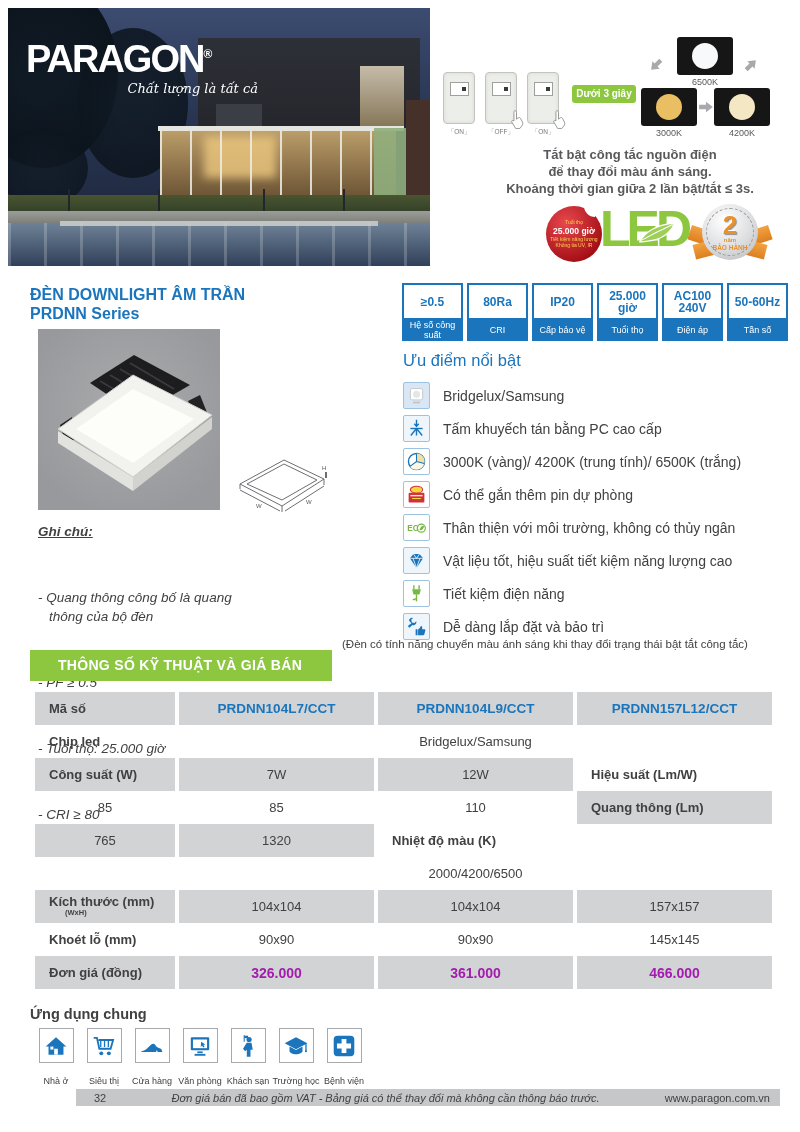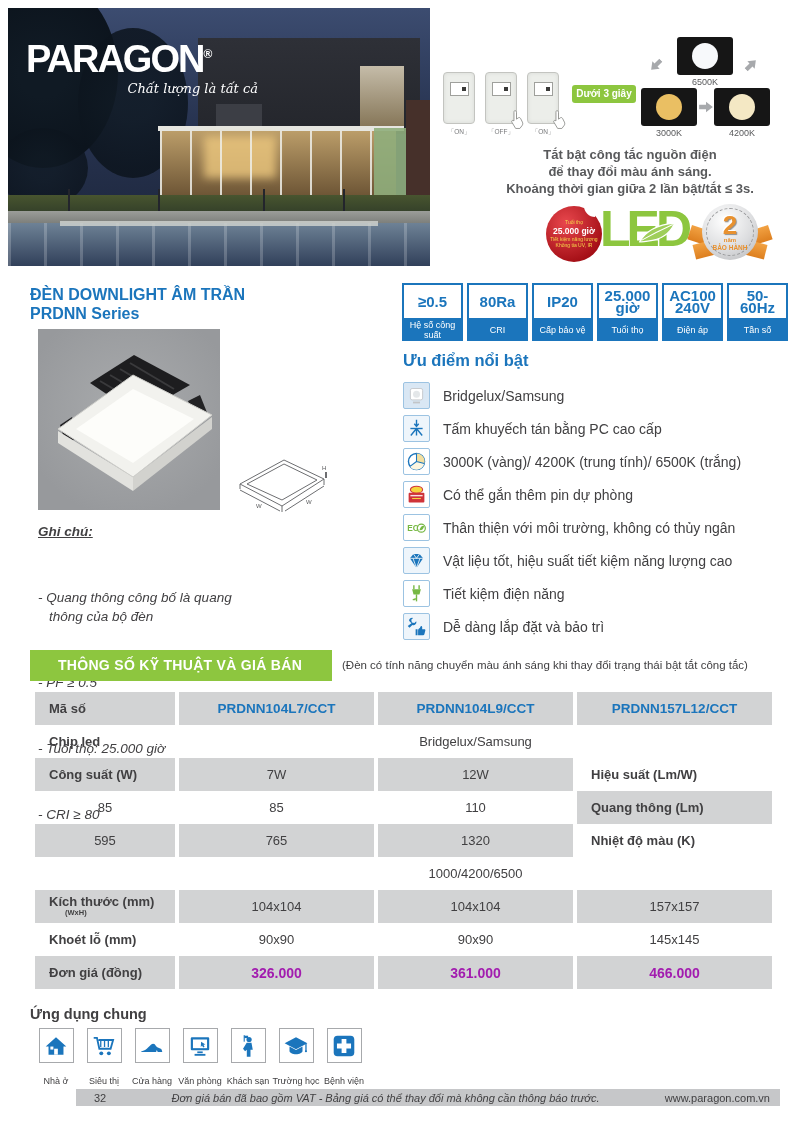--- a/index.html
+++ b/index.html
@@ -98,38 +98,38 @@
   .dim-draw{left:232px;top:452px;width:96px;height:62px;}
 
   .notes{left:38px;top:522px;width:205px;font-style:italic;color:#414042;font-size:13.5px;line-height:19px;}
   .notes-heading{font-weight:bold;text-decoration:underline;margin-bottom:1px;}
   .note-item{padding-left:11px;text-indent:-11px;margin-top:47px;}
 
   
   .spec-badges{left:402px;top:283px;display:flex;gap:4px;}
   .spec-badge{width:61px;}
   .spec-value{box-sizing:border-box;height:37px;border:2px solid #1b75bc;background:#fff;
-        color:#1b75bc;font-size:15px;font-weight:bold;display:flex;align-items:center;
+        color:#1b75bc;font-size:12px;font-weight:bold;display:flex;align-items:center;
         justify-content:center;text-align:center;line-height:12px;padding:1px;}
   .spec-label{box-sizing:border-box;height:21px;background:#1b75bc;color:#fff;font-size:9px;
         display:flex;align-items:center;justify-content:center;text-align:center;line-height:9.5px;padding:1px;}
 
   
-  .features-heading{left:403px;top:351px;font-size:16.5px;font-weight:bold;color:#1b75bc;}
+  .features-heading{left:403px;top:351px;font-size:16.5px;font-weight:normal;color:#1b75bc;}
   .features{left:403px;top:379px;}
   .feature{display:flex;align-items:center;height:33px;}
   .ficon{flex:0 0 auto;width:27px;height:27px;box-sizing:border-box;border:1px solid #9cc3e2;
         background:#eef5fb;border-radius:2px;display:flex;align-items:center;justify-content:center;}
   .ftext{margin-left:13px;font-size:14px;color:#414042;white-space:nowrap;}
 
   
   .banner{left:30px;top:650px;width:302px;height:31px;background:#8dc63f;color:#fff;
         font-size:14px;font-weight:bold;letter-spacing:.3px;line-height:31px;padding-left:28px;
         box-sizing:border-box;}
-  .banner-note{left:342px;top:650px;height:31px;line-height:31px;font-size:11.5px;color:#414042;white-space:nowrap;}
+  .banner-note{left:342px;top:629px;height:31px;line-height:31px;font-size:11.5px;color:#414042;white-space:nowrap;}
 
   .spec-table{left:35px;top:692px;display:grid;grid-template-columns:140px 195px 195px 195px;
         column-gap:4px;grid-auto-rows:33px;}
   .cell{display:flex;align-items:center;font-size:13px;color:#414042;}
   .cell.gray{background:#d2d3d4;}
   .rlabel{font-weight:bold;padding-left:14px;box-sizing:border-box;}
   .rlabel .sub{display:block;font-size:7.5px;font-weight:bold;line-height:7px;padding-left:16px;}
   .cval{justify-content:center;}
   .code{justify-content:center;font-weight:bold;color:#1b75bc;font-size:13.5px;}
   .span3{grid-column:2 / span 3;justify-content:center;}
@@ -443,26 +443,25 @@
     <div class="cell gray rlabel">Công suất (W)</div>
     <div class="cell gray cval">7W</div>
     <div class="cell gray cval">12W</div>
 
     <div class="cell rlabel">Hiệu suất (Lm/W)</div>
     <div class="cell cval">85</div>
     <div class="cell cval">85</div>
     <div class="cell cval">110</div>
 
     <div class="cell gray rlabel">Quang thông (Lm)</div>
-    <div class="cell gray cval">595</div>
     <div class="cell gray cval">765</div>
     <div class="cell gray cval">1320</div>
 
     <div class="cell rlabel">Nhiệt độ màu (K)</div>
-    <div class="cell span3 cval">1000/4200/6500</div>
+    <div class="cell span3 cval">2000/4200/6500</div>
 
     <div class="cell gray rlabel" style="display:block;padding-top:4px;">
       <span>Kích thước (mm)</span>
       <span class="sub">(WxH)</span>
     </div>
     <div class="cell gray cval">104x104</div>
     <div class="cell gray cval">104x104</div>
     <div class="cell gray cval">157x157</div>
 
     <div class="cell rlabel">Khoét lỗ (mm)</div>

